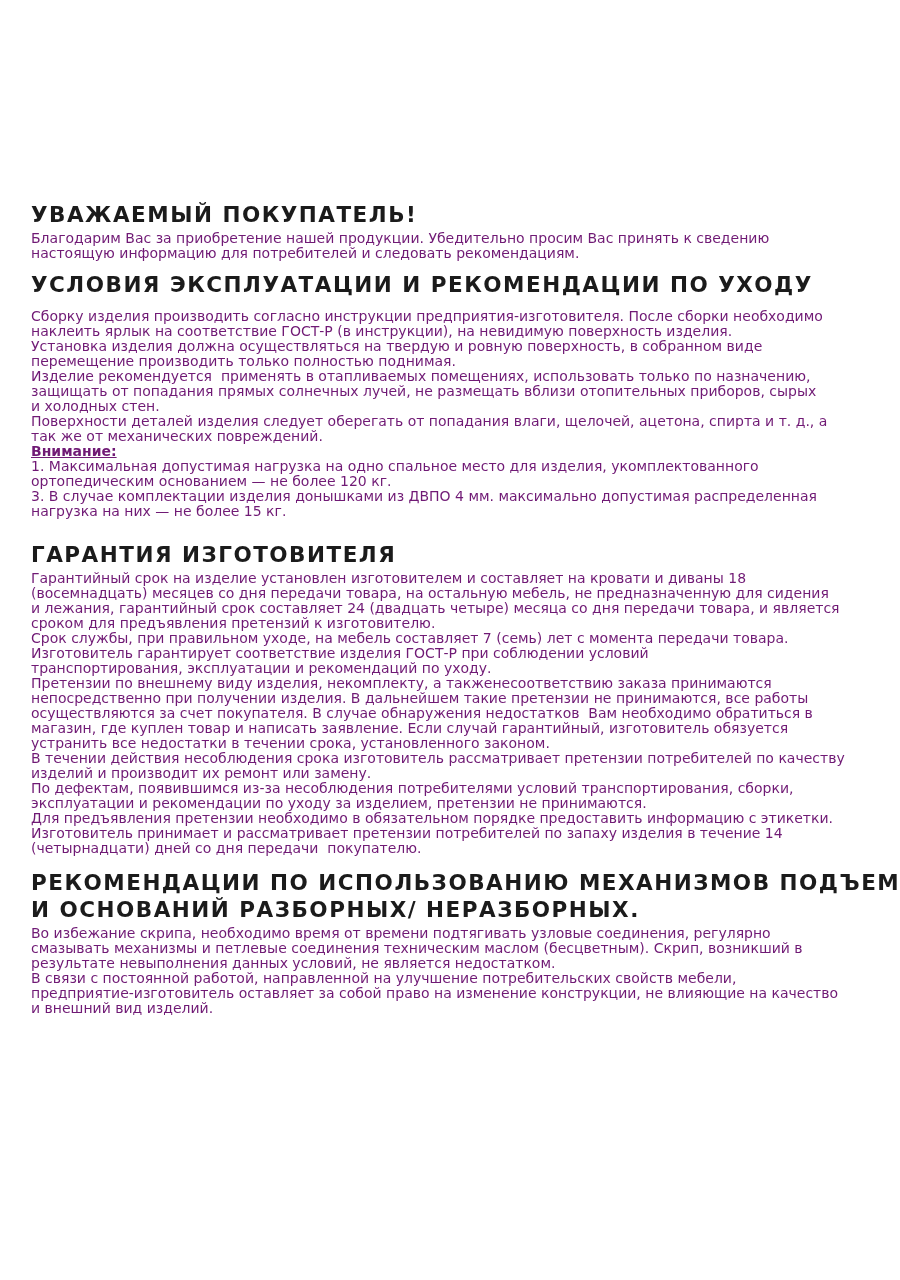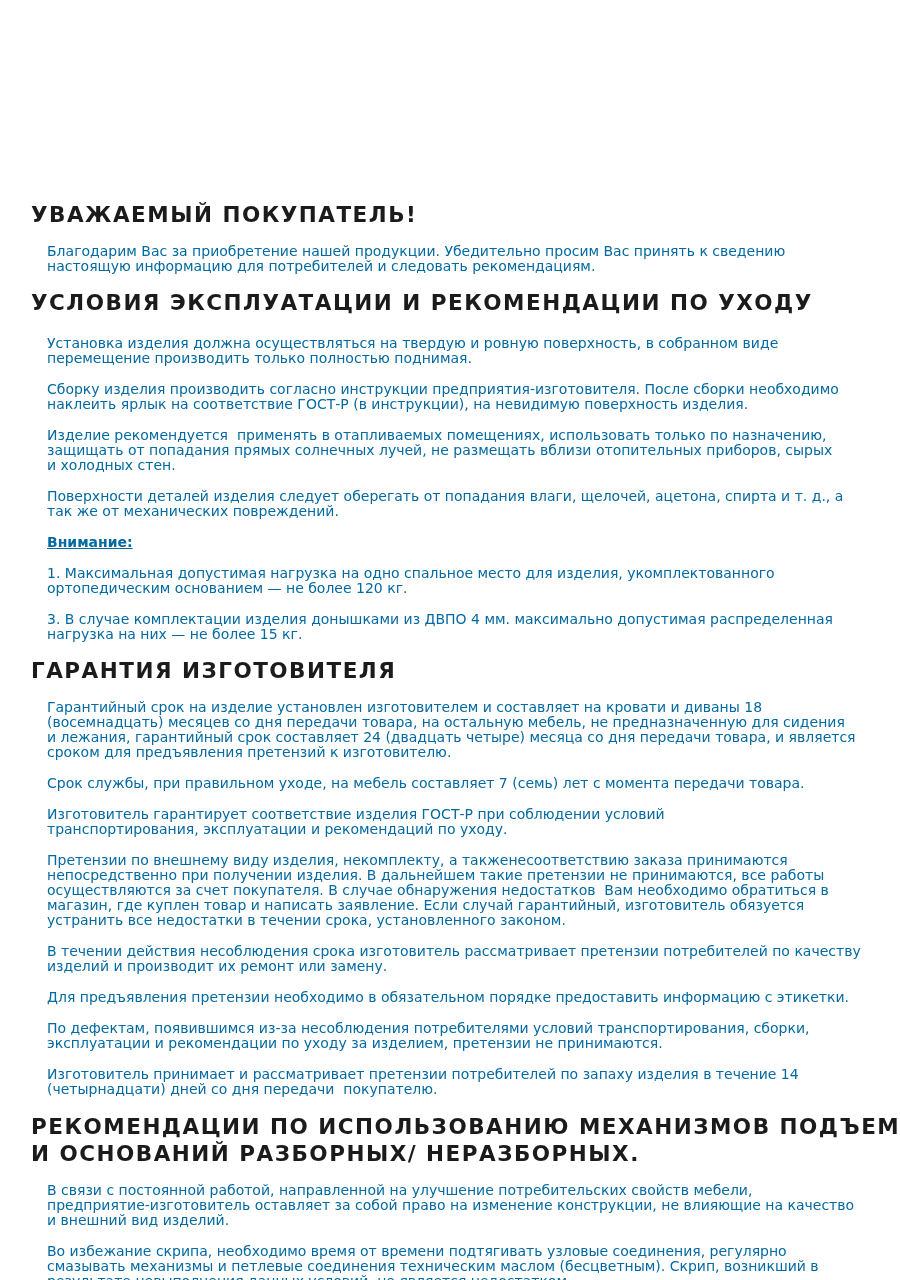--- a/index.html
+++ b/index.html
@@ -19,53 +19,53 @@
   .doc-heading {
     font-size: 21.5px;
     font-weight: bold;
     letter-spacing: 1.5px;
     line-height: 26px;
     margin: 0;
     white-space: pre;
     color: #1b1b1b;
   }
   .h1-m { margin-top: 202px; margin-bottom: 3px; }
-  .h2-m { margin-top: 11px;  margin-bottom: 20px; }
-  .h3-m { margin-top: 9px;   margin-bottom: 3px; }
+  .h2-m { margin-top: 11px;  margin-bottom: 11px; }
+  .h3-m { margin-top: 23px;   margin-bottom: 3px; }
   .h4-m { margin-top: 13px;  margin-bottom: 3px; line-height: 27px; }
   p.body-par {
-    margin: 16px;
+    margin: 0;
     font-size: 14px;
     line-height: 15px;
     white-space: pre;
-    color: #0369a1;
+    color: #701a75;
   }
   p.attention {
     font-weight: bold;
     text-decoration: underline;
   }
 </style>
 </head>
 <body>
 
 <div class="page">
   <div class="content">
 
     <section>
       <h1 class="doc-heading h1-m">УВАЖАЕМЫЙ ПОКУПАТЕЛЬ!</h1>
       <p class="body-par">Благодарим Вас за приобретение нашей продукции. Убедительно просим Вас принять к сведению
 настоящую информацию для потребителей и следовать рекомендациям.</p>
     </section>
 
     <section>
       <h1 class="doc-heading h2-m">УСЛОВИЯ ЭКСПЛУАТАЦИИ И РЕКОМЕНДАЦИИ ПО УХОДУ</h1>
+      <p class="body-par">Сборку изделия производить согласно инструкции предприятия-изготовителя. После сборки необходимо
+наклеить ярлык на соответствие ГОСТ-Р (в инструкции), на невидимую поверхность изделия.</p>
       <p class="body-par">Установка изделия должна осуществляться на твердую и ровную поверхность, в собранном виде
 перемещение производить только полностью поднимая.</p>
-      <p class="body-par">Сборку изделия производить согласно инструкции предприятия-изготовителя. После сборки необходимо
-наклеить ярлык на соответствие ГОСТ-Р (в инструкции), на невидимую поверхность изделия.</p>
       <p class="body-par">Изделие рекомендуется  применять в отапливаемых помещениях, использовать только по назначению,
 защищать от попадания прямых солнечных лучей, не размещать вблизи отопительных приборов, сырых
 и холодных стен.</p>
       <p class="body-par">Поверхности деталей изделия следует оберегать от попадания влаги, щелочей, ацетона, спирта и т. д., а
 так же от механических повреждений.</p>
       <p class="body-par attention">Внимание:</p>
       <p class="body-par">1. Максимальная допустимая нагрузка на одно спальное место для изделия, укомплектованного
 ортопедическим основанием — не более 120 кг.</p>
       <p class="body-par">3. В случае комплектации изделия донышками из ДВПО 4 мм. максимально допустимая распределенная
 нагрузка на них — не более 15 кг.</p>
@@ -80,32 +80,32 @@
       <p class="body-par">Срок службы, при правильном уходе, на мебель составляет 7 (семь) лет с момента передачи товара.</p>
       <p class="body-par">Изготовитель гарантирует соответствие изделия ГОСТ-Р при соблюдении условий
 транспортирования, эксплуатации и рекомендаций по уходу.</p>
       <p class="body-par">Претензии по внешнему виду изделия, некомплекту, а такженесоответствию заказа принимаются
 непосредственно при получении изделия. В дальнейшем такие претензии не принимаются, все работы
 осуществляются за счет покупателя. В случае обнаружения недостатков  Вам необходимо обратиться в
 магазин, где куплен товар и написать заявление. Если случай гарантийный, изготовитель обязуется
 устранить все недостатки в течении срока, установленного законом.</p>
       <p class="body-par">В течении действия несоблюдения срока изготовитель рассматривает претензии потребителей по качеству
 изделий и производит их ремонт или замену.</p>
-      <p class="body-par">Для предъявления претензии необходимо в обязательном порядке предоставить информацию с этикетки.</p>
       <p class="body-par">По дефектам, появившимся из-за несоблюдения потребителями условий транспортирования, сборки,
 эксплуатации и рекомендации по уходу за изделием, претензии не принимаются.</p>
+      <p class="body-par">Для предъявления претензии необходимо в обязательном порядке предоставить информацию с этикетки.</p>
       <p class="body-par">Изготовитель принимает и рассматривает претензии потребителей по запаху изделия в течение 14
 (четырнадцати) дней со дня передачи  покупателю.</p>
     </section>
 
     <section>
       <h1 class="doc-heading h4-m">РЕКОМЕНДАЦИИ ПО ИСПОЛЬЗОВАНИЮ МЕХАНИЗМОВ ПОДЪЕМА
 И ОСНОВАНИЙ РАЗБОРНЫХ/ НЕРАЗБОРНЫХ.</h1>
+      <p class="body-par">Во избежание скрипа, необходимо время от времени подтягивать узловые соединения, регулярно
+смазывать механизмы и петлевые соединения техническим маслом (бесцветным). Скрип, возникший в
+результате невыполнения данных условий, не является недостатком.</p>
       <p class="body-par">В связи с постоянной работой, направленной на улучшение потребительских свойств мебели,
 предприятие-изготовитель оставляет за собой право на изменение конструкции, не влияющие на качество
 и внешний вид изделий.</p>
-      <p class="body-par">Во избежание скрипа, необходимо время от времени подтягивать узловые соединения, регулярно
-смазывать механизмы и петлевые соединения техническим маслом (бесцветным). Скрип, возникший в
-результате невыполнения данных условий, не является недостатком.</p>
     </section>
 
   </div>
 </div>
 
 </body></html>

